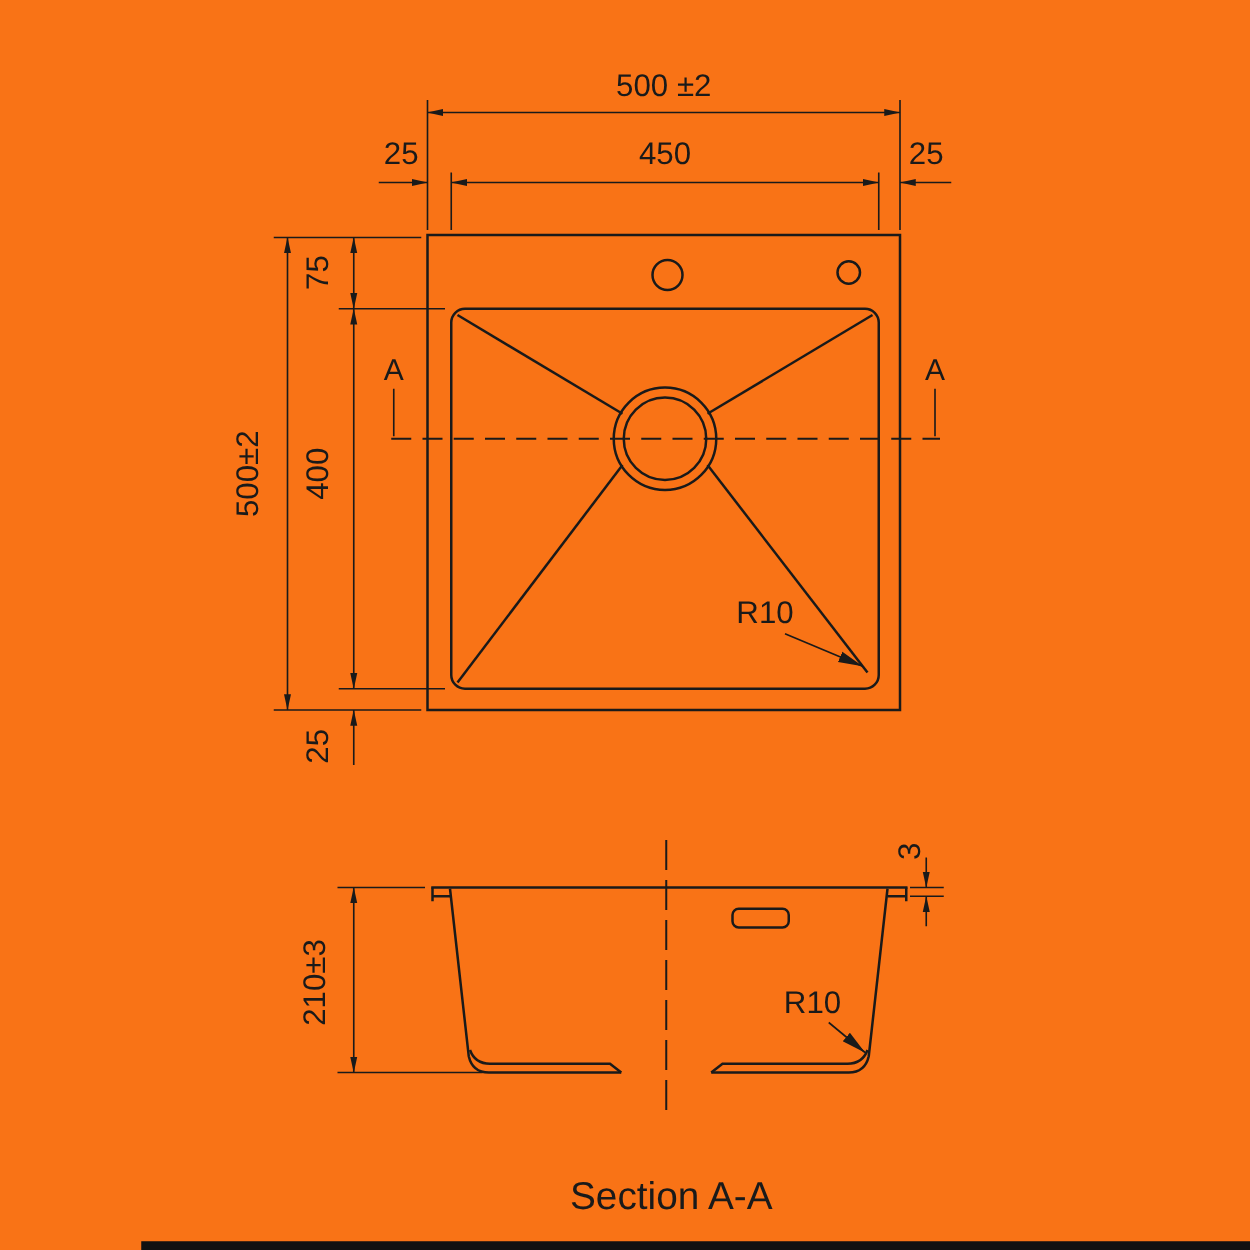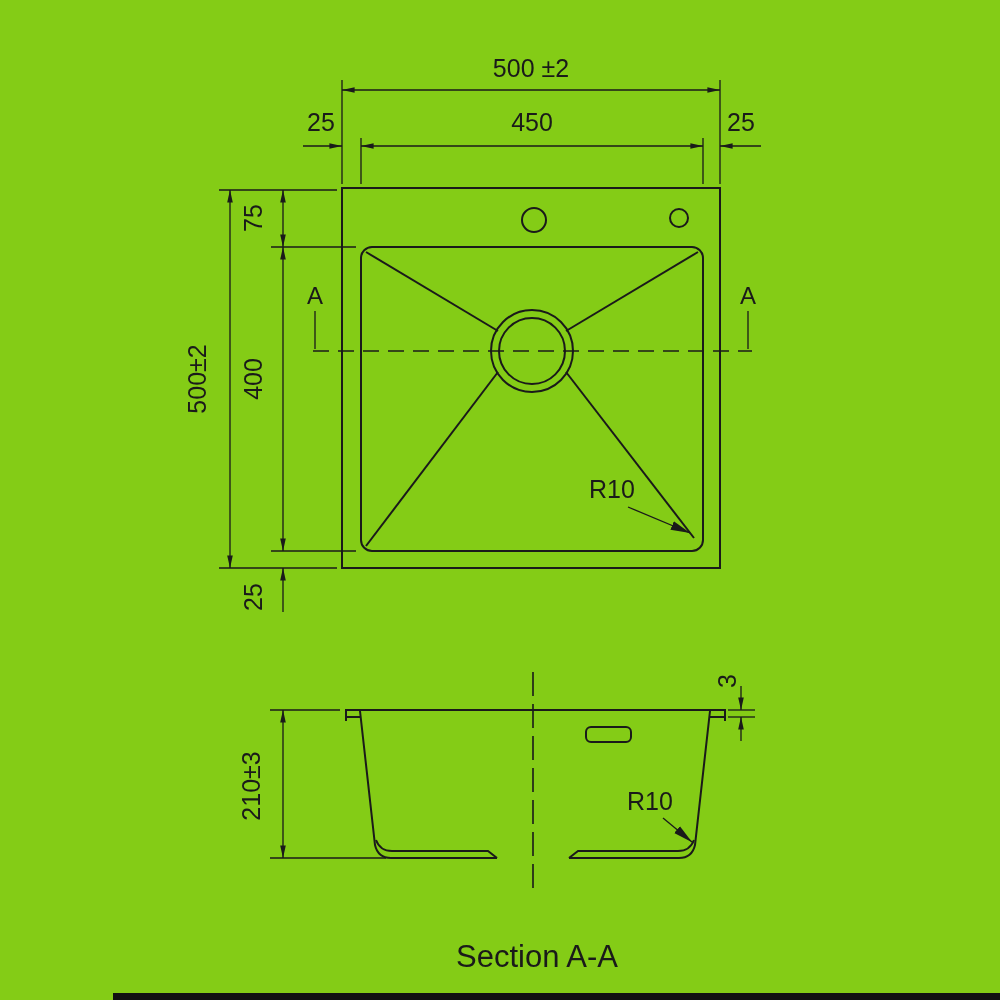--- a/index.html
+++ b/index.html
@@ -1,16 +1,16 @@
 <!DOCTYPE html>
 <html><head>
 <meta charset="utf-8">
 <style>
   html,body{margin:0;padding:0;background:#ffffff;}
-  .page{position:relative;width:1000px;height:1000px;background:#84cc16;overflow:hidden;}
+  .page{position:relative;width:1000px;height:1000px;background:#f97316;overflow:hidden;}
   svg text{font-family:"Liberation Sans","DejaVu Sans",sans-serif;fill:#1a1a1a;}
   .dimtext{font-size:25px;}
   .bigtext{font-size:31px;}
   .sectext{font-size:24px;}
   .obj{stroke:#1a1a1a;stroke-width:2;fill:none;}
   .thin{stroke:#1a1a1a;stroke-width:1.3;fill:none;}
   .dash{stroke:#1a1a1a;stroke-width:1.7;fill:none;stroke-dasharray:16 9;}
   .cline{stroke:#1a1a1a;stroke-width:1.6;fill:none;stroke-dasharray:24 8;}
 </style>
 </head>

